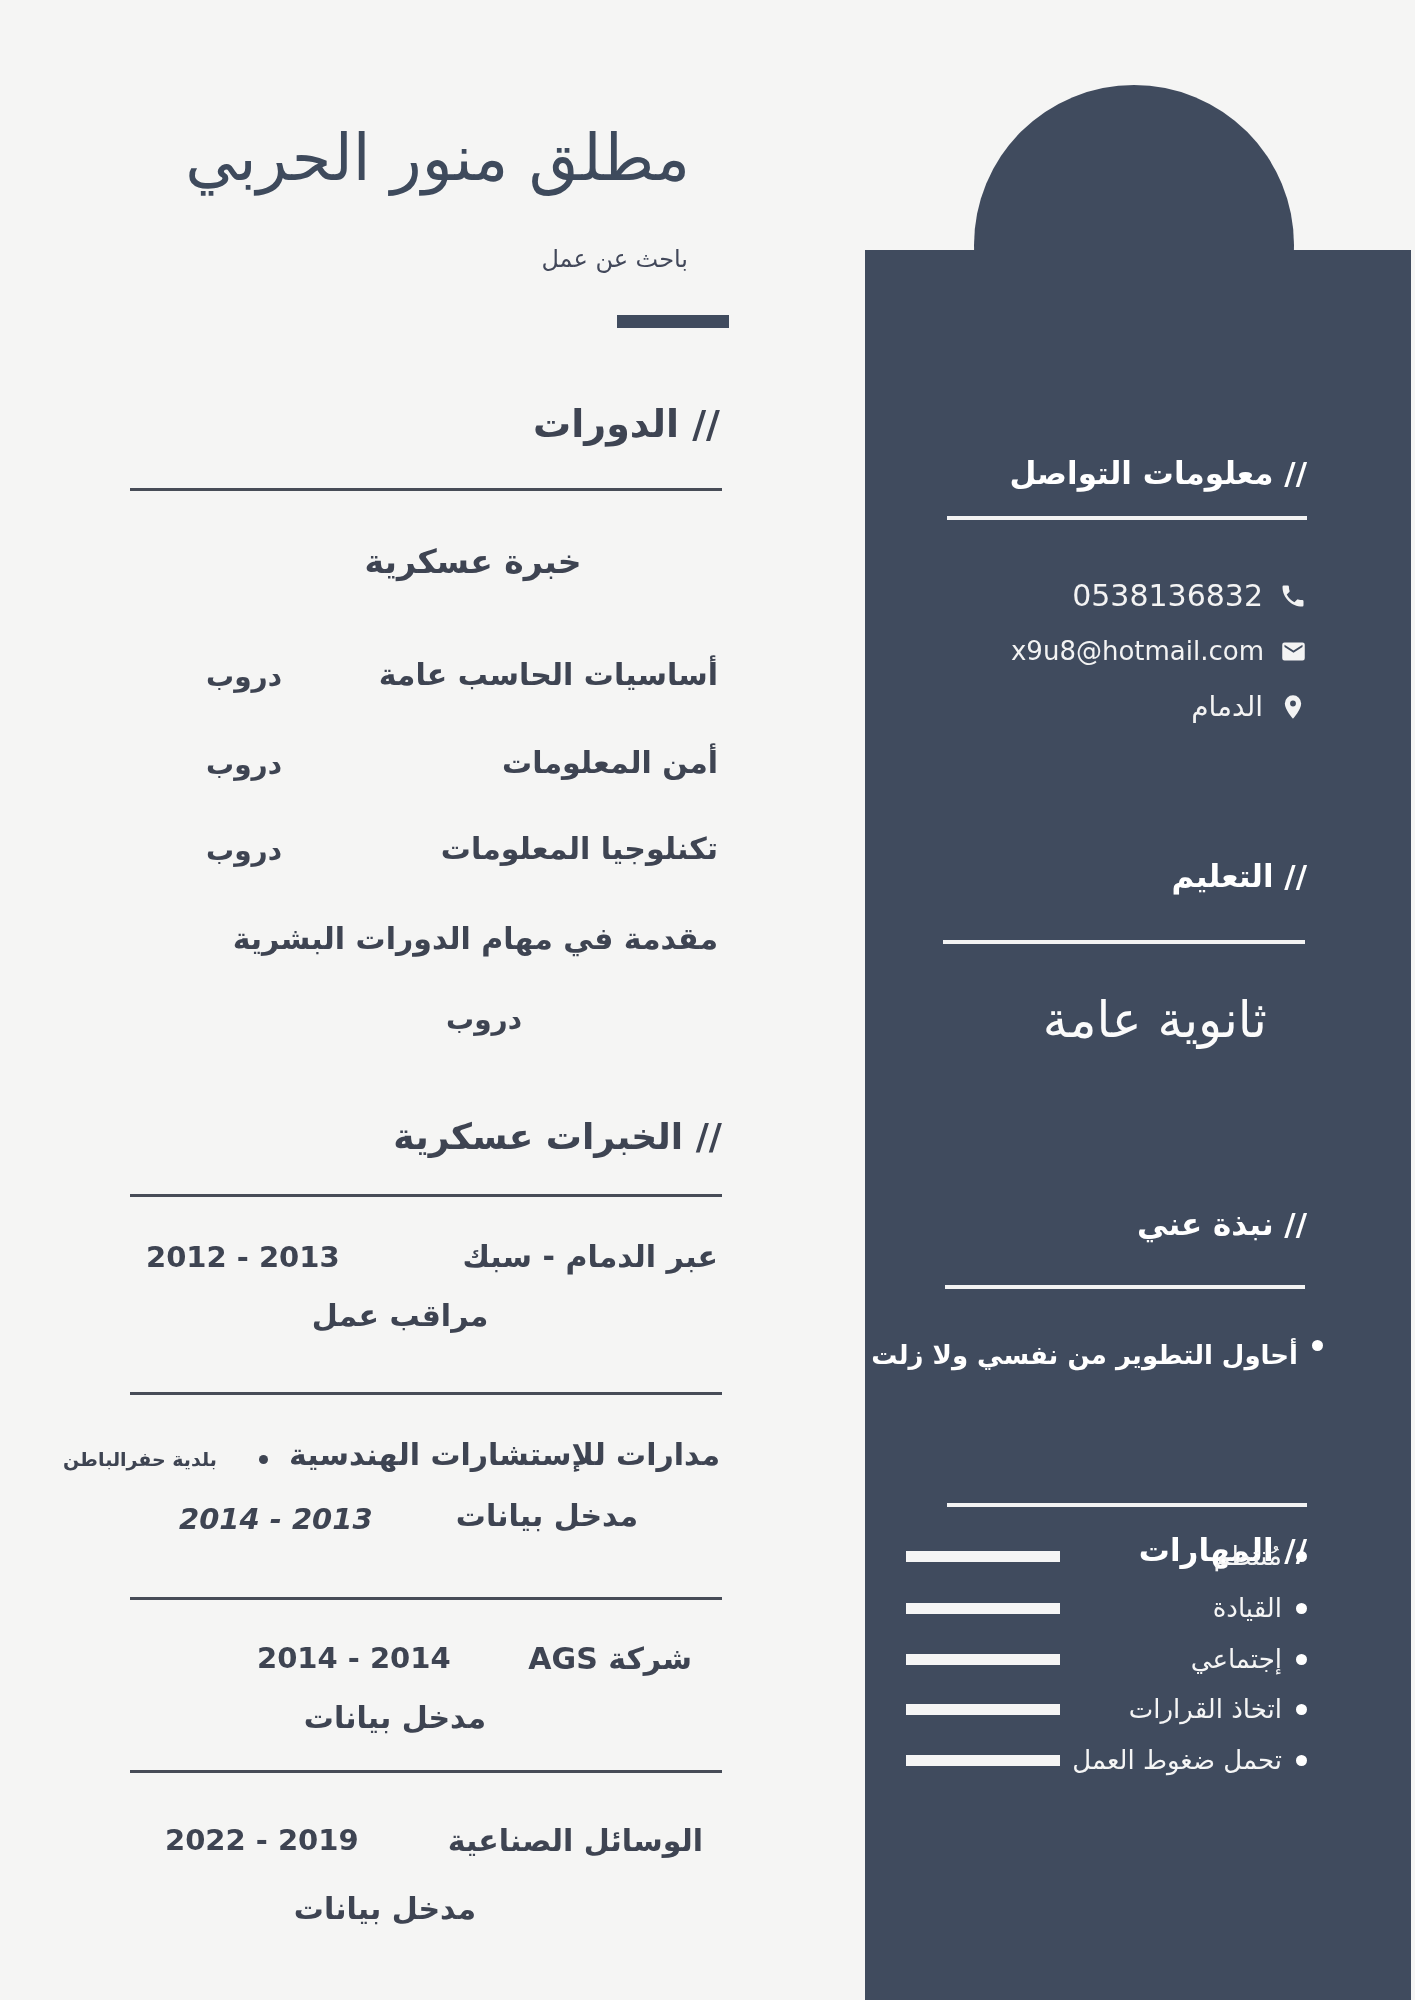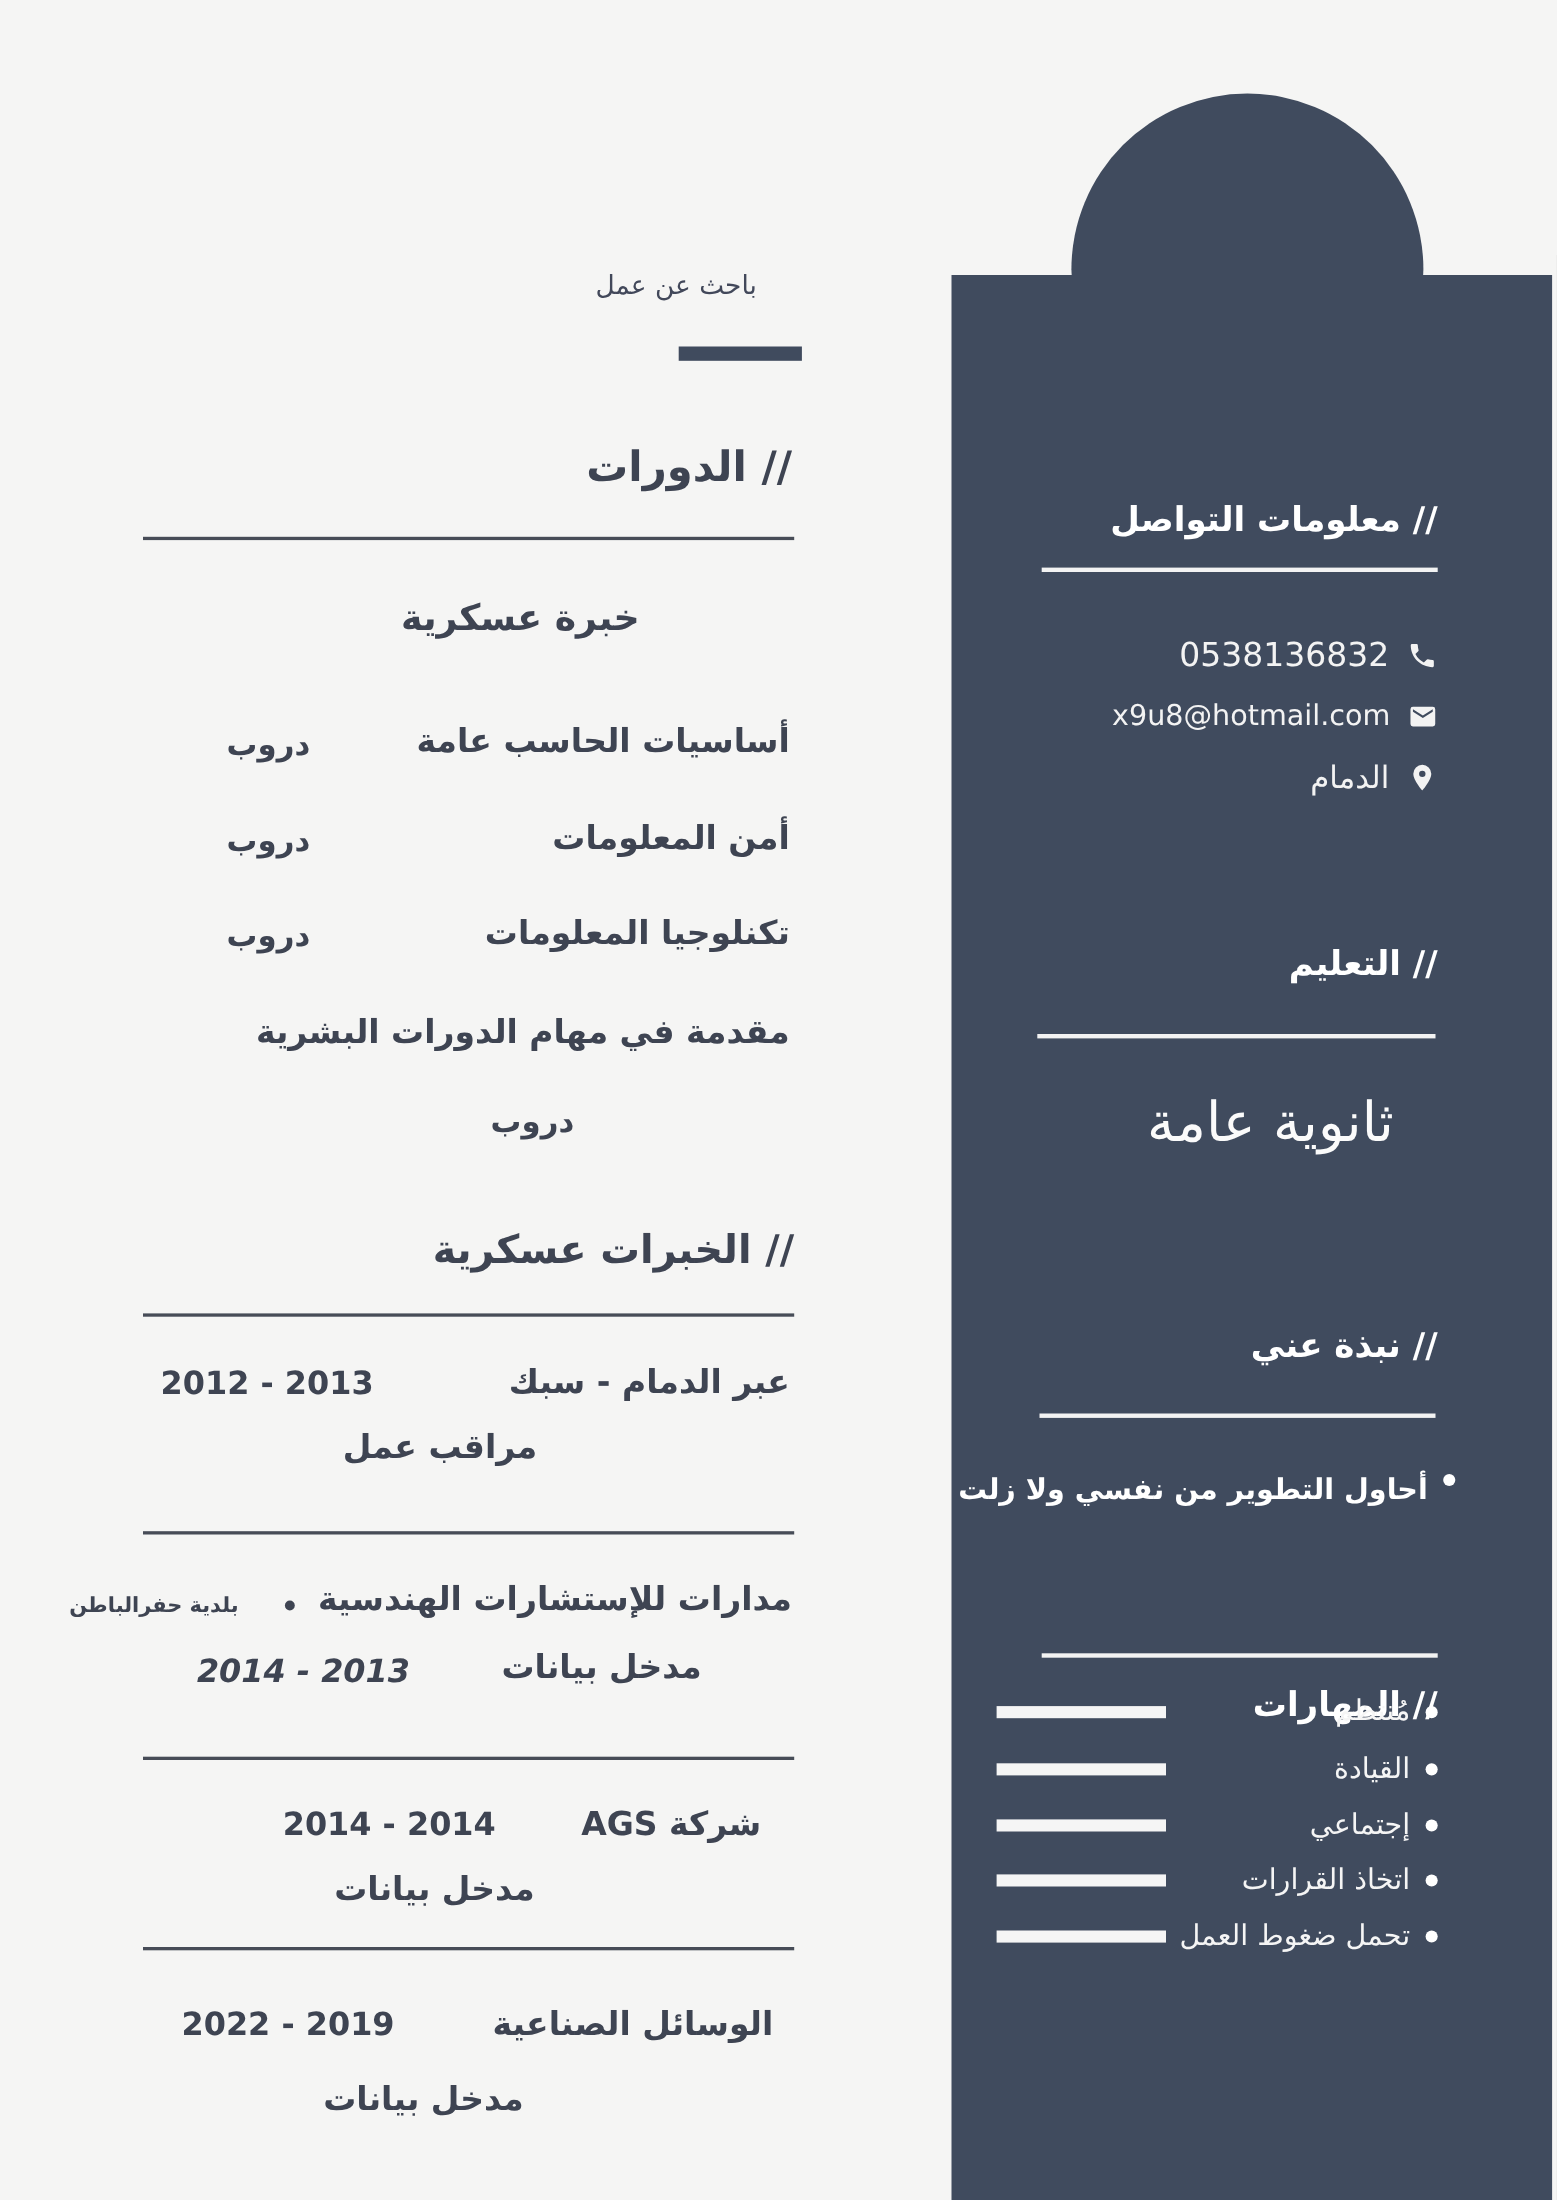--- a/index.html
+++ b/index.html
@@ -126,20 +126,21 @@
     </span>
   </div>
   <div class="abs skill-row" style="top:1737px; left:906px;">
     <span class="skill-bar"></span>
     <span class="skill-right">
       <span class="dot"></span>
       <span class="skill-label">تحمل ضغوط العمل</span>
     </span>
   </div>
 
+  <div class="abs name" style="top:118px; right:725px;">مطلق منور الحربي</div>
   <div class="abs subtitle" style="top:245px; right:727px;">باحث عن عمل</div>
   <div class="abs accent-bar"></div>
 
   <div class="abs main-heading" style="top:398px; right:695px;">// الدورات</div>
   <div class="abs divider" style="top:488px;"></div>
   <div class="abs subheading" style="top:542px; left:228px; width:490px;">خبرة عسكرية</div>
 
   <div class="abs course-name" style="top:652px; right:697px;">أساسيات الحاسب عامة</div>
   <div class="abs provider" style="top:660px; left:206px;">دروب</div>
 

